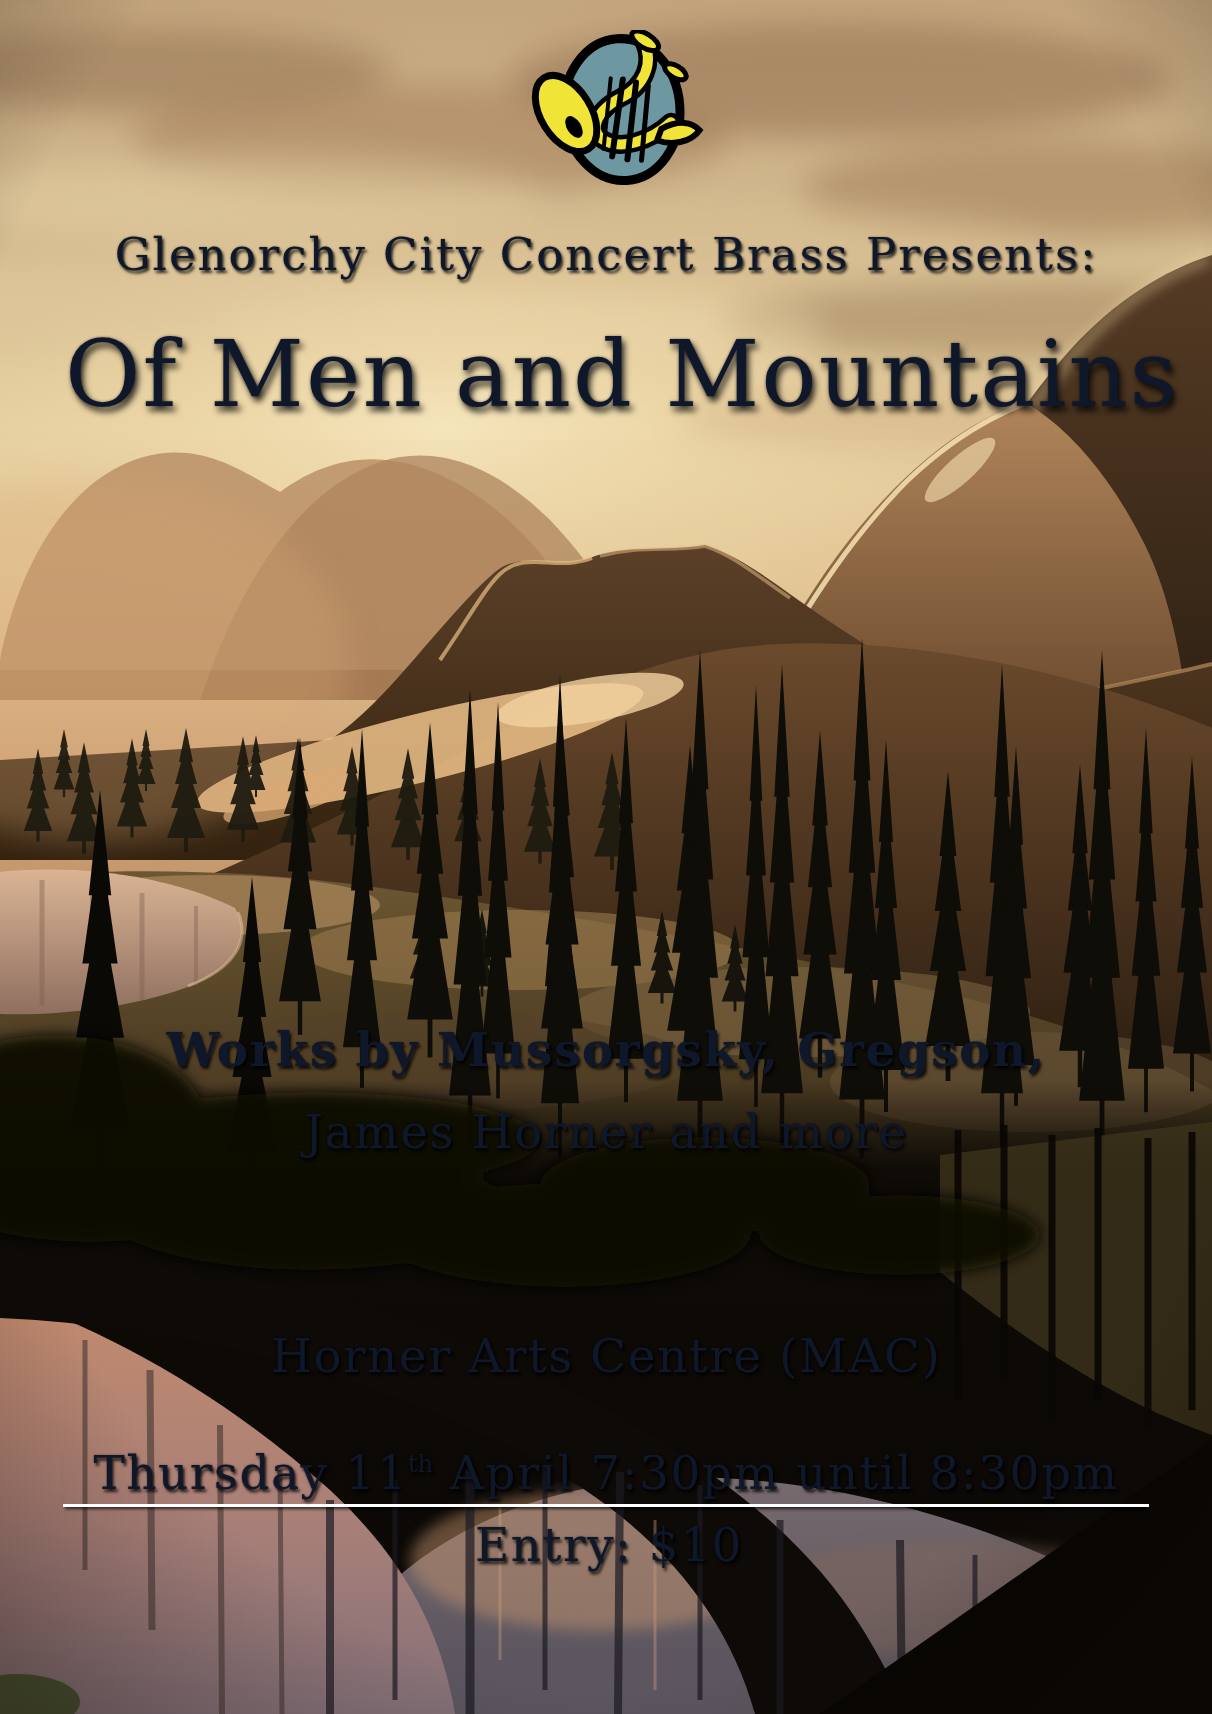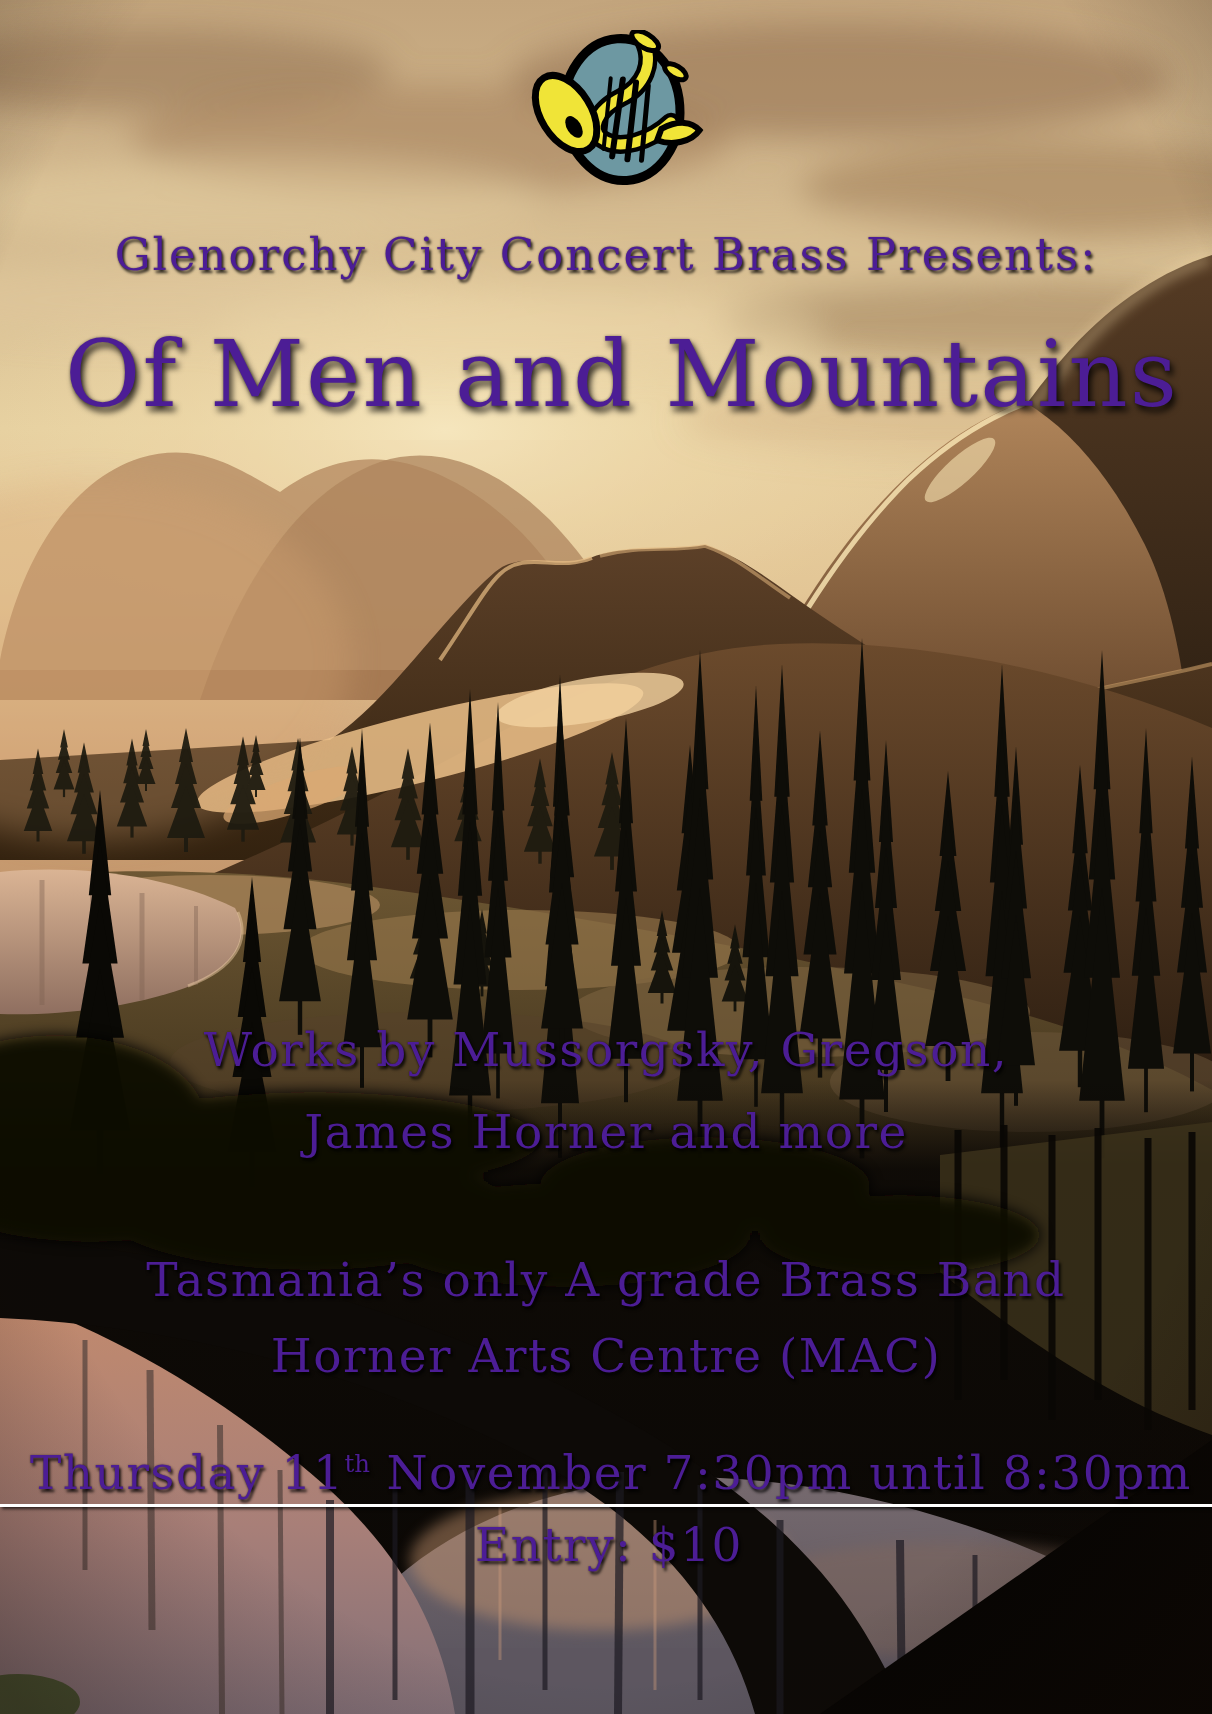--- a/index.html
+++ b/index.html
@@ -8,29 +8,29 @@
     width:1212px;height:1714px;
     overflow:hidden;
     background:#c9ad85;
     font-family:"DejaVu Serif","Liberation Serif",serif;
   }
   .bg{position:absolute;inset:0;width:100%;height:100%;display:block;}
   .logo{position:absolute;left:528px;top:30px;width:176px;height:162px;}
   .line{
     position:absolute;left:0;right:0;
     text-align:center;
-    color:#4c1d95;
+    color:#0f172a;
     line-height:1.1;
     letter-spacing:1.5px;
     text-shadow:2px 3px 3px rgba(0,0,0,.8), 0 0 2px rgba(0,0,0,.45);
     white-space:nowrap;
   }
   .presenter{top:230px;font-size:45px;letter-spacing:2px;}
   .title{top:324px;font-size:92px;letter-spacing:2px;text-shadow:3px 5px 6px rgba(0,0,0,.8),0 0 3px rgba(0,0,0,.4);padding-left:32px;}
-  .works1{top:1024px;font-size:47px;}
+  .works1{top:1024px;font-size:47px;font-weight:bold;}
   .works2{top:1106px;font-size:47px;}
   .band{top:1254px;font-size:47px;}
   .venue{top:1330px;font-size:47px;}
   .address{top:1408px;font-size:22px;letter-spacing:1px;}
   .date{top:1447px;font-size:47px;}
   .date-inner{
     display:inline-block;
     padding:0 30px 5px 30px;
     border-bottom:3px solid #ffffff;
     box-shadow:0 4px 3px -2px rgba(0,0,0,.7);
@@ -322,18 +322,17 @@
 
       <ellipse cx="38" cy="80" rx="25" ry="42" fill="#f0e437" stroke="#000000" stroke-width="7" transform="rotate(-28 38 80)"></ellipse>
       <ellipse cx="45" cy="94" rx="7" ry="12" fill="#000000" transform="rotate(-28 45 94)"></ellipse>
     </g>
   </svg>
 
   <div class="line presenter">Glenorchy City Concert Brass Presents:</div>
   <div class="line title">Of Men and Mountains</div>
   <div class="line works1">Works by Mussorgsky, Gregson,</div>
   <div class="line works2">James Horner and more</div>
-  <div class="line band">Tasmania’s only A grade Brass Band</div>
   <div class="line venue">Horner Arts Centre (MAC)</div>
-  <div class="line date"><span class="date-inner"><span>Thursday 11</span><sup>th</sup><span> November 7:30pm until 8:30pm</span></span></div>
+  <div class="line date"><span class="date-inner"><span>Thursday 11</span><sup>th</sup><span> April 7:30pm until 8:30pm</span></span></div>
   <div class="line entry">Entry: $10</div>
 
 </div>
 
 </body></html>

